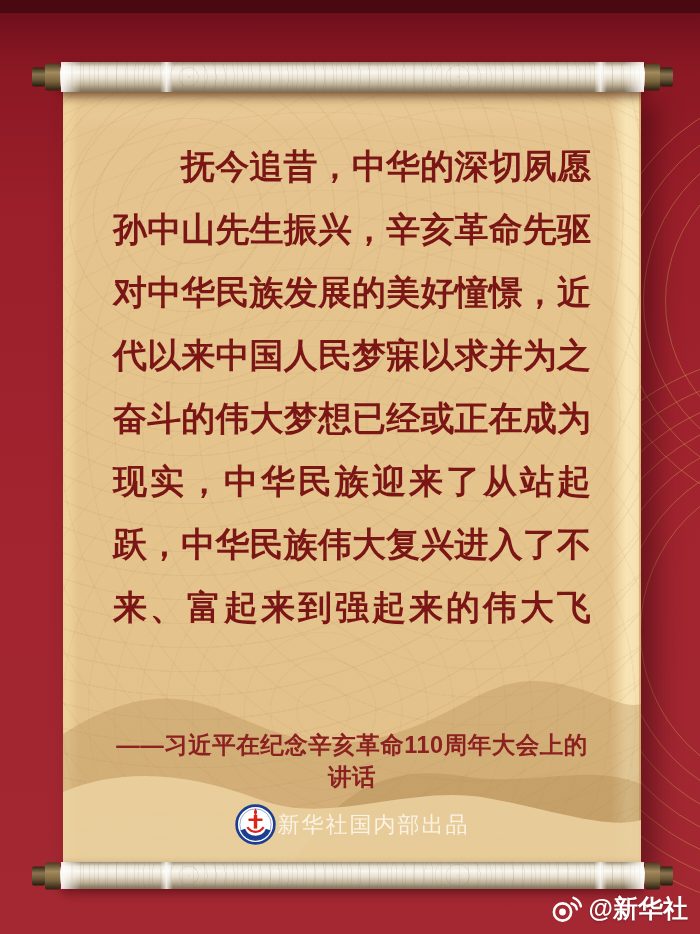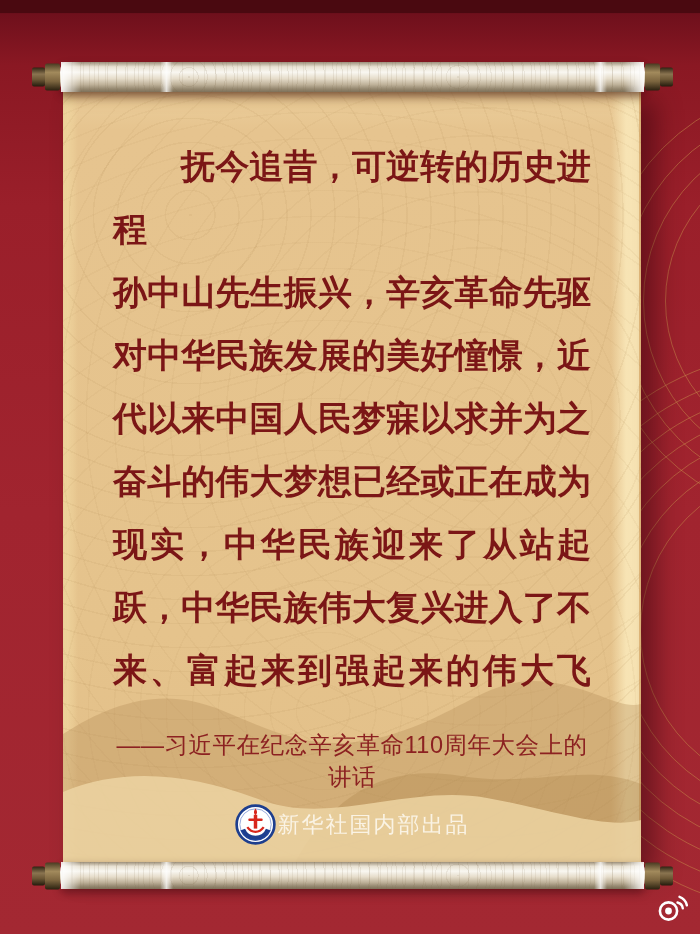--- a/index.html
+++ b/index.html
@@ -66,21 +66,21 @@
   .quote{
     position:absolute;left:50px;top:44px;width:478px;
     font-family:"DejaVu Serif","Liberation Serif",serif;
     font-weight:700;color:#7b1616;font-size:34px;line-height:63px;
   }
   .q-line{text-align:justify;text-align-last:justify;text-justify:inter-character;}
   .q-line.first{text-indent:68px;}
   .q-line.last{text-align-last:left;}
   .attribution{
     position:absolute;left:44px;right:44px;top:638px;
-    text-align:center;color:#8c2121;font-size:23.5px;letter-spacing:0.5px;font-weight:400;
+    text-align:center;color:#8c2121;font-size:23.5px;letter-spacing:0.5px;font-weight:700;
   }
   .publisher-row{
     position:absolute;left:0;right:0;top:713px;
     display:flex;justify-content:center;align-items:center;gap:2px;
   }
   .publisher-label{color:#faf3e4;font-size:22px;letter-spacing:2px;font-weight:500;}
   .xinhua-logo{width:41px;height:41px;flex:0 0 auto;}
   
   .watermark{
     position:absolute;right:12px;top:892px;display:flex;align-items:center;gap:7px;
@@ -112,21 +112,21 @@
   <div class="parchment">
     <div class="texture"></div>
 
     <svg class="mountains" viewBox="0 0 578 250" preserveAspectRatio="none">
       <path d="M0 118 C 50 86, 100 70, 158 94 C 216 118, 258 140, 330 118 C 402 96, 428 58, 486 66 C 534 73, 558 94, 578 88 L 578 250 L 0 250 Z" fill="#b08a54" opacity="0.32"></path>
       <path d="M230 250 C 270 176, 324 148, 398 160 C 470 172, 522 146, 578 168 L 578 250 Z" fill="#a57e46" opacity="0.28"></path>
       <path d="M0 176 C 62 150, 128 158, 198 184 C 268 210, 346 168, 424 182 C 486 193, 542 214, 578 204 L 578 250 L 0 250 Z" fill="#ecd4a2" opacity="0.85"></path>
     </svg>
 
     <div class="quote">
-      <div class="q-line first">抚今追昔，可逆转的历史进程</div>
+      <div class="q-line first">抚今追昔，中华的深切夙愿</div>
       <div class="q-line">孙中山先生振兴，辛亥革命先驱</div>
       <div class="q-line">对中华民族发展的美好憧憬，近</div>
       <div class="q-line">代以来中国人民梦寐以求并为之</div>
       <div class="q-line">奋斗的伟大梦想已经或正在成为</div>
       <div class="q-line">现实，中华民族迎来了从站起</div>
       <div class="q-line">跃，中华民族伟大复兴进入了不</div>
       <div class="q-line">来、富起来到强起来的伟大飞</div>
     </div>
 
     <div class="attribution">——习近平在纪念辛亥革命110周年大会上的讲话</div>
@@ -175,15 +175,16 @@
     </div>
   </div>
 
   <div class="watermark">
     <svg class="weibo-icon" viewBox="0 0 32 32">
       <circle cx="12.5" cy="19" r="8.6" fill="none" stroke="#ffffff" stroke-width="2.6"></circle>
       <circle cx="12.5" cy="19" r="3.4" fill="#ffffff"></circle>
       <path d="M21.5 10.5 a7 7 0 0 1 5.3 5.8" fill="none" stroke="#ffffff" stroke-width="2.4" stroke-linecap="round"></path>
       <path d="M23.5 4.8 a11.5 11.5 0 0 1 7.4 8.6" fill="none" stroke="#ffffff" stroke-width="2.4" stroke-linecap="round"></path>
     </svg>
+    <span>@新华社</span>
   </div>
 
 </div>
 
 </body></html>

